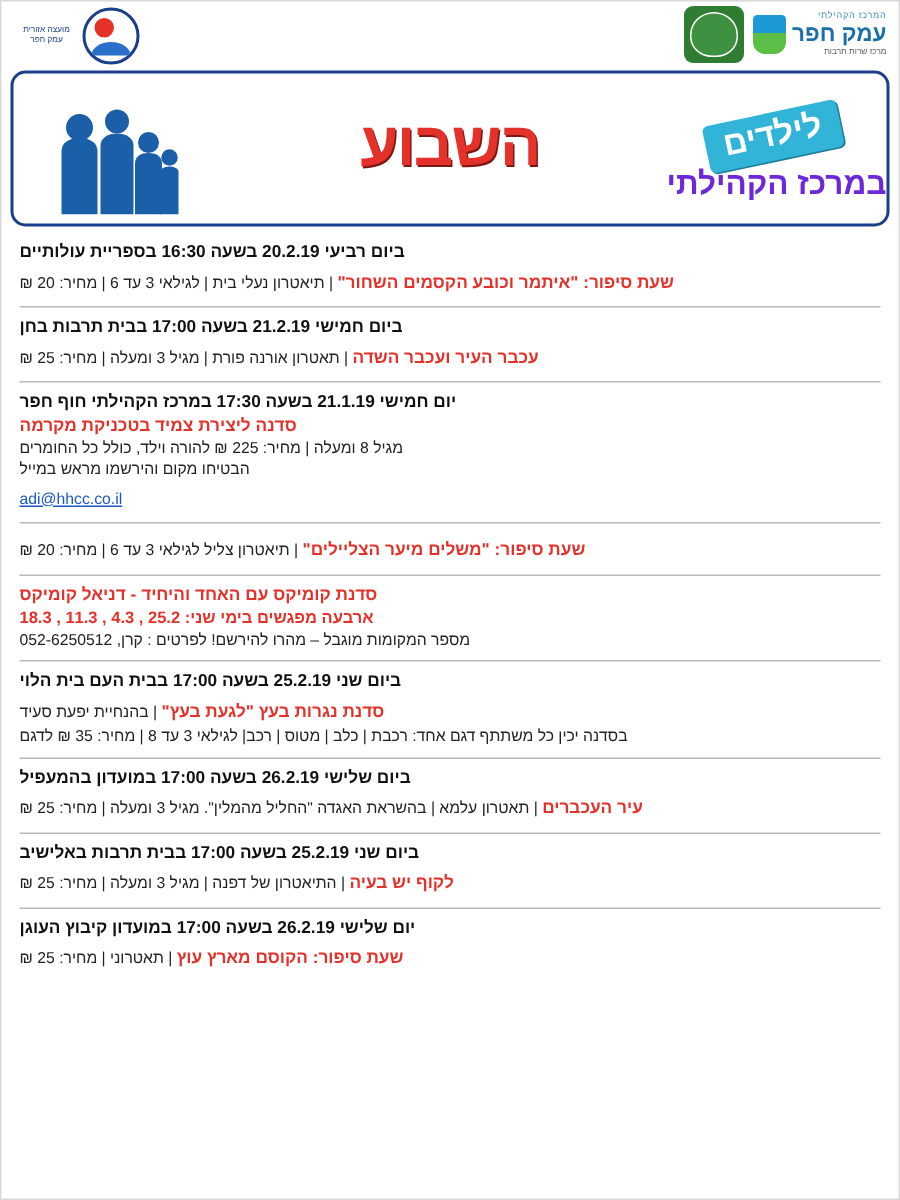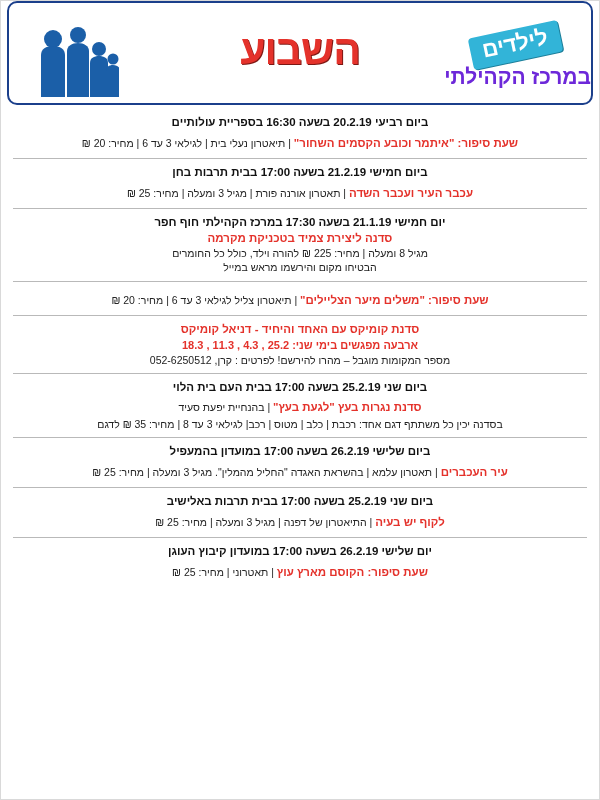--- a/index.html
+++ b/index.html
@@ -183,21 +183,21 @@
     height: 72px;
   }
 
   
   .events {
     padding: 4px 12px 0 12px;
   }
   .event {
     border-bottom: 1px solid #b9b9b9;
     padding: 6px 0 6px 0;
-    text-align: center;
+    text-align: left;
   }
   .event:last-child {
     border-bottom: none;
   }
   .line {
     line-height: 1.35;
   }
   .l1 {
     font-size: 11.5px;
     font-weight: bold;
@@ -230,20 +230,39 @@
     color: #1b57c4;
     text-decoration: underline;
     font-size: 10.5px;
   }
 </style>
 </head>
 <body>
 
 <div class="page">
 
+  <div class="logobar">
+    <div class="logo-left">
+      <div class="emblem-circle"></div>
+      <div class="emblem-wordmark">מועצה אזורית עמק חפר</div>
+    </div>
+    <div class="logo-right">
+      <div class="hefer-logo">
+        <div class="hefer-text">
+          <div class="t1">המרכז הקהילתי</div>
+          <div class="t2">עמק חפר</div>
+          <div class="t3">מרכז שרות תרבות</div>
+        </div>
+        <div class="hefer-mark"></div>
+      </div>
+      <div class="green-shield">
+        <div class="inner"></div>
+      </div>
+    </div>
+  </div>
 
   <div class="banner">
     <div class="banner-title">השבוע</div>
     <div class="banner-sub">במרכז הקהילתי</div>
     <div class="banner-flag">לילדים</div>
     <svg class="banner-family" viewBox="0 0 86 72">
       <g fill="#1b5fa8">
         <circle cx="20" cy="14" r="9"></circle>
         <path d="M8 30c0-6 5-9 12-9s12 3 12 9v42H8z"></path>
         <circle cx="45" cy="10" r="8"></circle>
@@ -272,20 +291,23 @@
       </div>
     </div>
 
     <div class="event">
       <div class="line l1">יום חמישי 21.1.19 בשעה 17:30 במרכז הקהילתי חוף חפר</div>
       <div class="line l2">סדנה ליצירת צמיד בטכניקת מקרמה</div>
       <div class="line l3">מגיל 8 ומעלה | מחיר: 225 ₪ להורה וילד, כולל כל החומרים</div>
       <div class="line l3">
         <span>הבטיחו מקום והירשמו מראש במייל</span>
       </div>
+      <div class="line">
+        <a class="maillink" href="#">adi@hhcc.co.il</a>
+      </div>
     </div>
 
 
     <div class="event">
       <div class="line">
         <span class="l2">שעת סיפור: "משלים מיער הצליילים"</span><span class="l3"> | תיאטרון צליל לגילאי 3 עד 6 | מחיר: 20 ₪</span>
       </div>
     </div>
 
     <div class="event">

